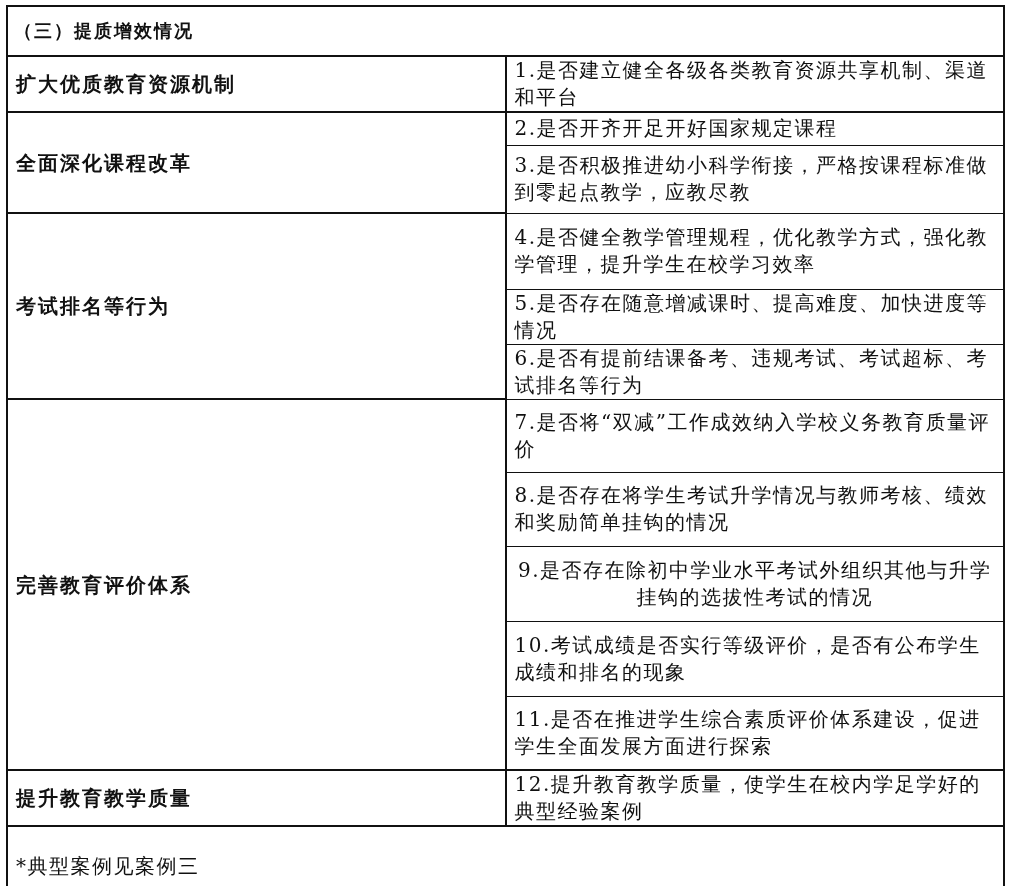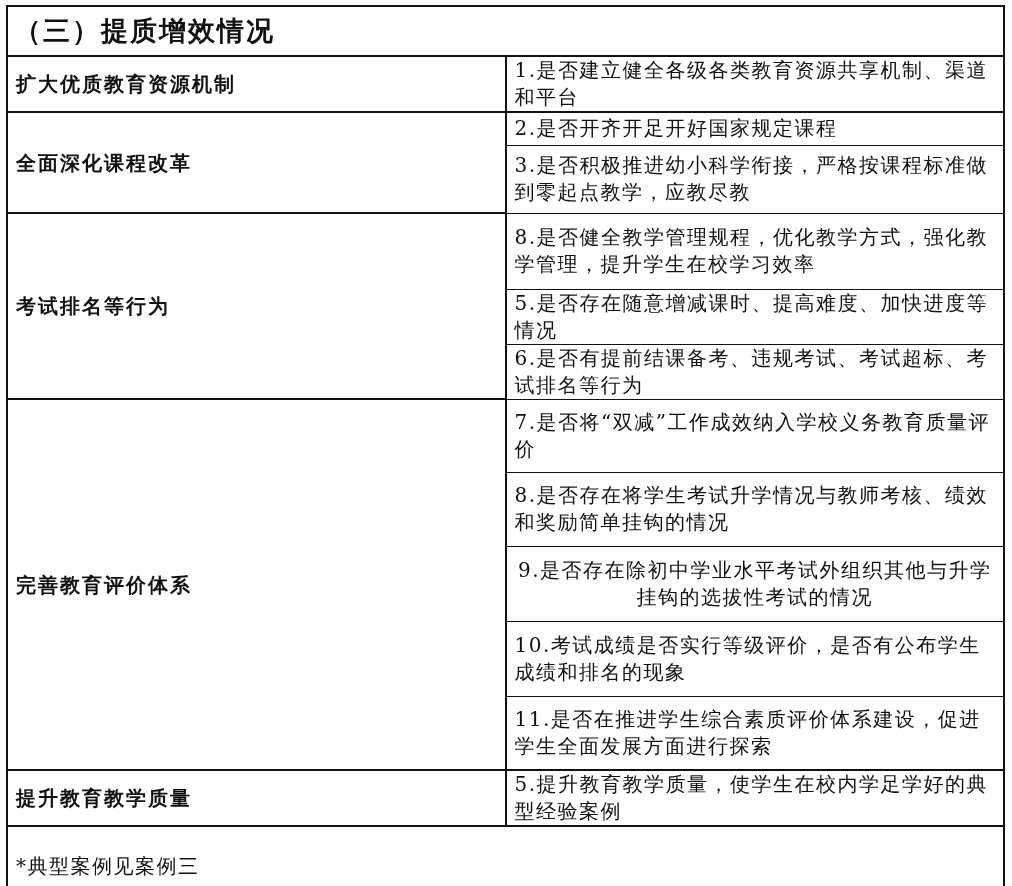--- a/index.html
+++ b/index.html
@@ -1,21 +1,21 @@
 <!DOCTYPE html>
 <html><head>
 <meta charset="utf-8">
 <style>
   html, body { margin:0; padding:0; background:#fff; }
   body { width:1012px; height:886px; position:relative; overflow:hidden;
          font-family: "DejaVu Serif", "Liberation Serif", serif; color:#111; }
   .tbl { position:absolute; left:6px; top:5px; width:999px; border-collapse:collapse; table-layout:fixed; }
   .tbl td { border:2px solid #111; padding:0 8px; vertical-align:middle; }
   .tbl td.sub { border-width:1px 2px 1px 2px; }
-  .section-title { height:48px; font-weight:bold; font-size:27px; padding-left:6px !important; letter-spacing:2px;font-family:Liberation Serif, serif; }
+  .section-title { height:48px; font-weight:bold; font-size:18px; padding-left:6px !important; letter-spacing:2px;font-family:Liberation Serif, serif; }
   .cat { width:223px; font-weight:bold; font-size:20px; letter-spacing:2px; line-height:32px; }
   .item { font-size:20px; line-height:27px; letter-spacing:1.5px; }
   .note { height:78px; font-size:20px; letter-spacing:1.5px; }
 </style>
 </head>
 <body>
 
 <table class="tbl">
   <tbody>
       <tr>
@@ -30,21 +30,21 @@
   <tr style="height:33px;">
     <td class="cat" rowspan="2">全面深化课程改革</td>
     <td class="item sub">2.是否开齐开足开好国家规定课程</td>
   </tr>
   <tr style="height:68px;padding-left:24px;">
     <td class="item sub">3.是否积极推进幼小科学衔接，严格按课程标准做到零起点教学，应教尽教</td>
   </tr>
 
   <tr style="height:76px;">
     <td class="cat" rowspan="3">考试排名等行为</td>
-    <td class="item sub">8.是否健全教学管理规程，优化教学方式，强化教学管理，提升学生在校学习效率</td>
+    <td class="item sub">4.是否健全教学管理规程，优化教学方式，强化教学管理，提升学生在校学习效率</td>
   </tr>
   <tr style="height:36px;">
     <td class="item sub">5.是否存在随意增减课时、提高难度、加快进度等情况</td>
   </tr>
   <tr style="height:38px;padding-left:24px;">
     <td class="item sub">6.是否有提前结课备考、违规考试、考试超标、考试排名等行为</td>
   </tr>
 
   <tr style="height:73px;">
     <td class="cat" rowspan="5">完善教育评价体系</td>
@@ -58,20 +58,20 @@
   </tr>
   <tr style="height:75px;margin-left:24px;">
     <td class="item sub">10.考试成绩是否实行等级评价，是否有公布学生成绩和排名的现象</td>
   </tr>
   <tr style="height:74px;">
     <td class="item sub">11.是否在推进学生综合素质评价体系建设，促进学生全面发展方面进行探索</td>
   </tr>
 
   <tr style="height:38px;">
     <td class="cat">提升教育教学质量</td>
-    <td class="item">5.提升教育教学质量，使学生在校内学足学好的典型经验案例</td>
+    <td class="item">12.提升教育教学质量，使学生在校内学足学好的典型经验案例</td>
   </tr>
 
   <tr>
     <td colspan="2" class="note">*典型案例见案例三</td>
   </tr>
 </tbody>
   </table>
 
 </body></html>

